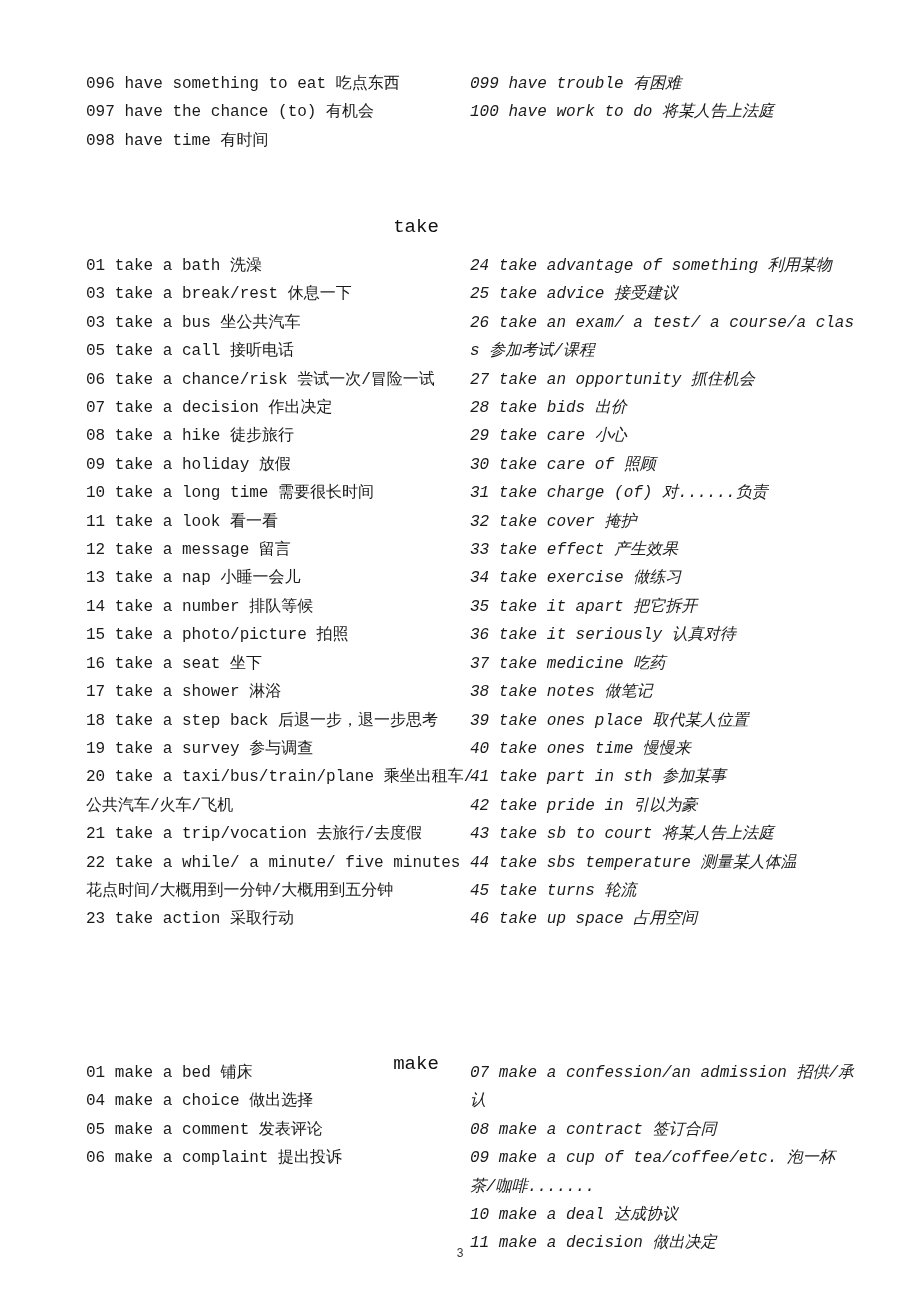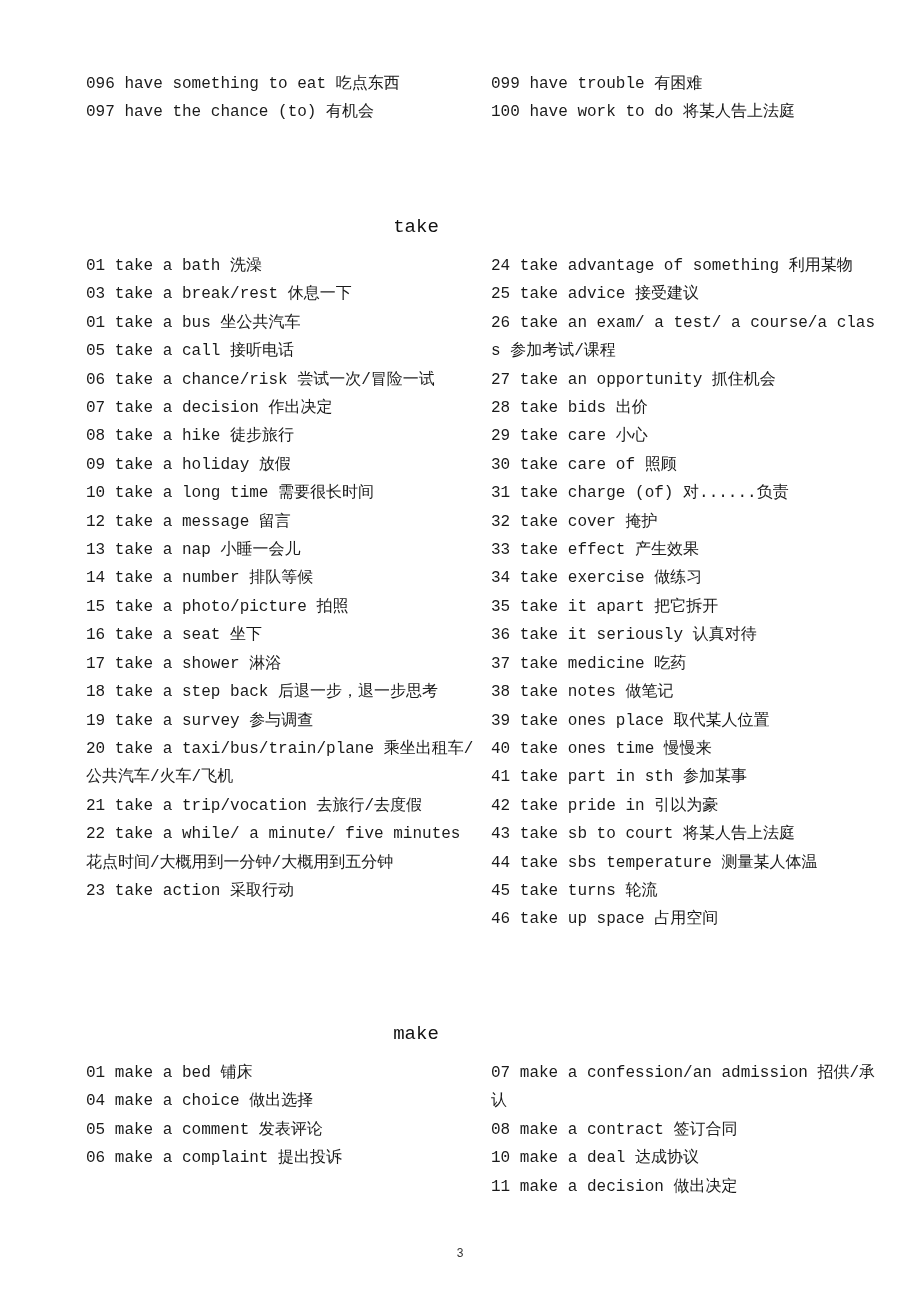--- a/index.html
+++ b/index.html
@@ -9,58 +9,60 @@
       color: #1a1a1a;
     }
     .section { position: absolute; left: 0; width: 920px; }
     .heading {
       position: absolute; left: 0; width: 832px; text-align: center;
       font-family: "Liberation Mono", "DejaVu Sans Mono", monospace;
       font-size: 19px; font-weight: normal; color: #111;
     }
     .col { position: absolute; top: 0; }
     .col.left { left: 86px; width: 395px; }
-    .col.right { left: 491px; width: 390px; }
+    .col.right { left: 470px; width: 390px; font-style: italic; }
     .entry {
       font-size: 16px; line-height: 28.4px; white-space: normal;
       word-break: break-all;
     }
     .page-number {
       position: absolute; top: 1246px; left: 0; width: 920px;
       text-align: center; font-size: 12px; color: #333;
       font-family: "Liberation Sans", sans-serif;
     }
   </style>
 </head>
 <body>
 
 <div class="section" style="top:70px;">
   <div class="col left">
     <div class="entry">096 have something to eat 吃点东西</div>
     <div class="entry">097 have the chance (to) 有机会</div>
+    <div class="entry">098 have time 有时间</div>
   </div>
   <div class="col right">
     <div class="entry">099 have trouble 有困难</div>
     <div class="entry">100 have work to do 将某人告上法庭</div>
   </div>
 </div>
 
 <div class="heading" style="top:216px;">take</div>
 
 <div class="section" style="top:252px;">
   <div class="col left">
     <div class="entry">01 take a bath 洗澡</div>
     <div class="entry">03 take a break/rest 休息一下</div>
-    <div class="entry">01 take a bus 坐公共汽车</div>
+    <div class="entry">03 take a bus 坐公共汽车</div>
     <div class="entry">05 take a call 接听电话</div>
     <div class="entry">06 take a chance/risk 尝试一次/冒险一试</div>
     <div class="entry">07 take a decision 作出决定</div>
     <div class="entry">08 take a hike 徒步旅行</div>
     <div class="entry">09 take a holiday 放假</div>
     <div class="entry">10 take a long time 需要很长时间</div>
+    <div class="entry">11 take a look 看一看</div>
     <div class="entry">12 take a message 留言</div>
     <div class="entry">13 take a nap 小睡一会儿</div>
     <div class="entry">14 take a number 排队等候</div>
     <div class="entry">15 take a photo/picture 拍照</div>
     <div class="entry">16 take a seat 坐下</div>
     <div class="entry">17 take a shower 淋浴</div>
     <div class="entry">18 take a step back 后退一步，退一步思考</div>
     <div class="entry">19 take a survey 参与调查</div>
     <div class="entry">20 take a taxi/bus/train/plane 乘坐出租车/公共汽车/火车/飞机</div>
     <div class="entry">21 take a trip/vocation 去旅行/去度假</div>
@@ -87,30 +89,31 @@
     <div class="entry">40 take ones time 慢慢来</div>
     <div class="entry">41 take part in sth 参加某事</div>
     <div class="entry">42 take pride in 引以为豪</div>
     <div class="entry">43 take sb to court 将某人告上法庭</div>
     <div class="entry">44 take sbs temperature 测量某人体温</div>
     <div class="entry">45 take turns 轮流</div>
     <div class="entry">46 take up space 占用空间</div>
   </div>
 </div>
 
-<div class="heading" style="top:1023px;">make</div>
+<div class="heading" style="top:1053px;">make</div>
 
 <div class="section" style="top:1059px;">
   <div class="col left">
     <div class="entry">01 make a bed 铺床</div>
     <div class="entry">04 make a choice 做出选择</div>
     <div class="entry">05 make a comment 发表评论</div>
     <div class="entry">06 make a complaint 提出投诉</div>
   </div>
   <div class="col right">
     <div class="entry">07 make a confession/an admission 招供/承认</div>
     <div class="entry">08 make a contract 签订合同</div>
+    <div class="entry">09 make a cup of tea/coffee/etc. 泡一杯茶/咖啡.......</div>
     <div class="entry">10 make a deal 达成协议</div>
     <div class="entry">11 make a decision 做出决定</div>
   </div>
 </div>
 
 <div class="page-number">3</div>
 
 </body></html>

